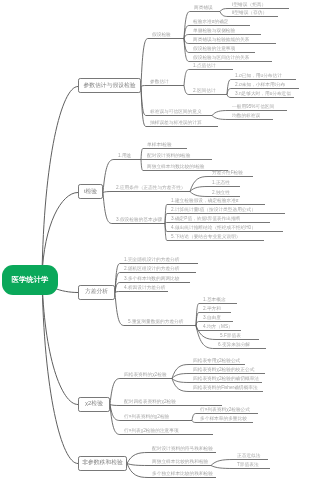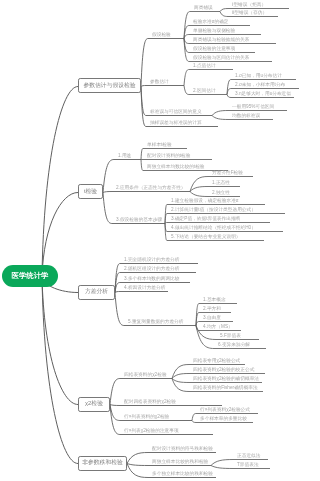--- a/index.html
+++ b/index.html
@@ -84,21 +84,21 @@
       <path d="M 192.00 420.50 C 192.88 422.20 194.08 422.50 196.00 422.50 L 253.00 422.50" fill="none" stroke="#5f5f5f" stroke-width="0.85" stroke-linecap="butt" stroke-linejoin="round"></path>
       <path d="M 110.00 404.50 C 112.20 430.00 115.20 434.50 120.00 434.50 L 213.00 434.50" fill="none" stroke="#5f5f5f" stroke-width="0.9" stroke-linecap="butt" stroke-linejoin="round"></path>
       <path d="M 42.00 276.50 C 43.80 392.44 61.44 463.50 78.00 463.50" fill="none" stroke="#5f5f5f" stroke-width="1" stroke-linecap="butt" stroke-linejoin="round"></path>
       <path d="M 127.00 463.50 C 131.62 454.15 137.92 452.50 148.00 452.50 L 216.00 452.50" fill="none" stroke="#5f5f5f" stroke-width="0.9" stroke-linecap="butt" stroke-linejoin="round"></path>
       <path d="M 127.00 463.50 C 131.62 465.20 137.92 465.50 148.00 465.50 L 211.00 465.50" fill="none" stroke="#5f5f5f" stroke-width="0.9" stroke-linecap="butt" stroke-linejoin="round"></path>
       <path d="M 211.00 465.50 C 215.84 460.40 222.44 459.50 233.00 459.50 L 268.00 459.50" fill="none" stroke="#5f5f5f" stroke-width="0.85" stroke-linecap="butt" stroke-linejoin="round"></path>
       <path d="M 211.00 465.50 C 215.84 468.05 222.44 468.50 233.00 468.50 L 270.00 468.50" fill="none" stroke="#5f5f5f" stroke-width="0.85" stroke-linecap="butt" stroke-linejoin="round"></path>
       <path d="M 127.00 463.50 C 131.62 475.40 137.92 477.50 148.00 477.50 L 216.00 477.50" fill="none" stroke="#5f5f5f" stroke-width="0.9" stroke-linecap="butt" stroke-linejoin="round"></path>
     </svg>
   <div id="nodes">
-      <div class="node root" style="left: 2px; top: 265px; width: 56px; height: 22px;">
+      <div class="node root" style="left: 2px; top: 265px; width: 56px; height: 30px;">
         <span>医学统计学</span>
       </div>
       <div class="node box" style="left: 78px; top: 78px; width: 63px; height: 15px;">
         <span>参数估计与假设检验</span>
       </div>
       <div class="node plain" style="left: 152px; top: 32.6px;"><span>假设检验</span></div>
       <div class="node plain" style="left: 194px; top: 5.6px;"><span>两类错误</span></div>
       <div class="node plain" style="left: 232px; top: 2.6px;"><span>Ⅰ型错误（拒真）</span></div>
       <div class="node plain" style="left: 232px; top: 10.6px;"><span>Ⅱ型错误（存伪）</span></div>
       <div class="node plain" style="left: 193px; top: 19.6px;"><span>检验水准α的确定</span></div>

